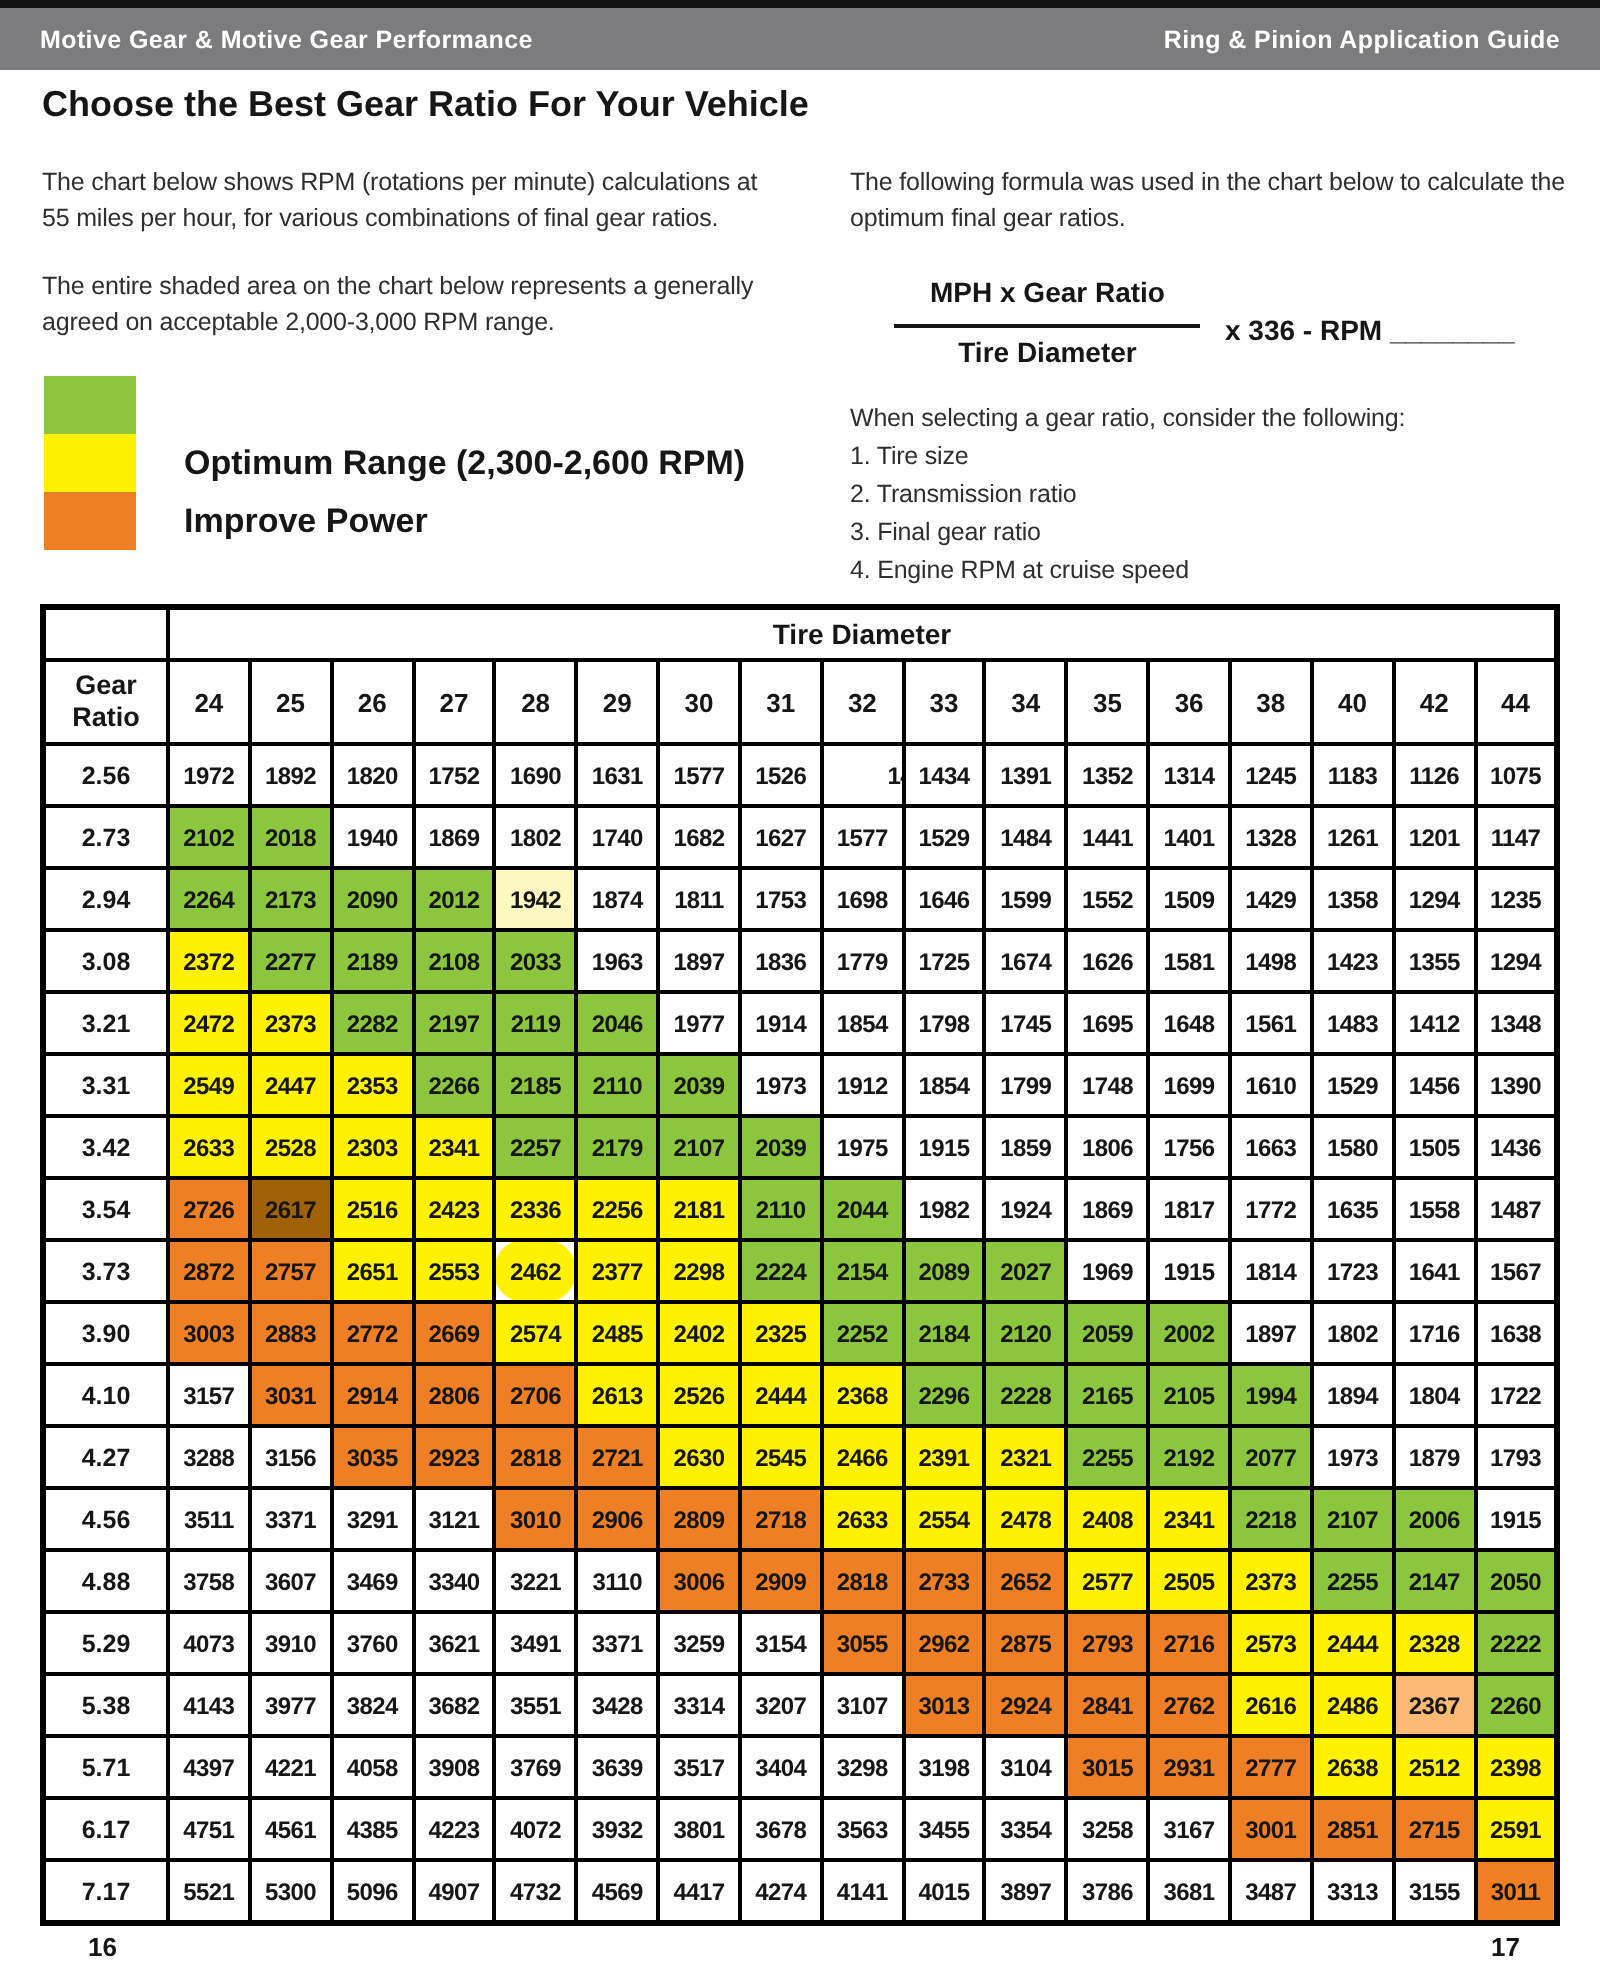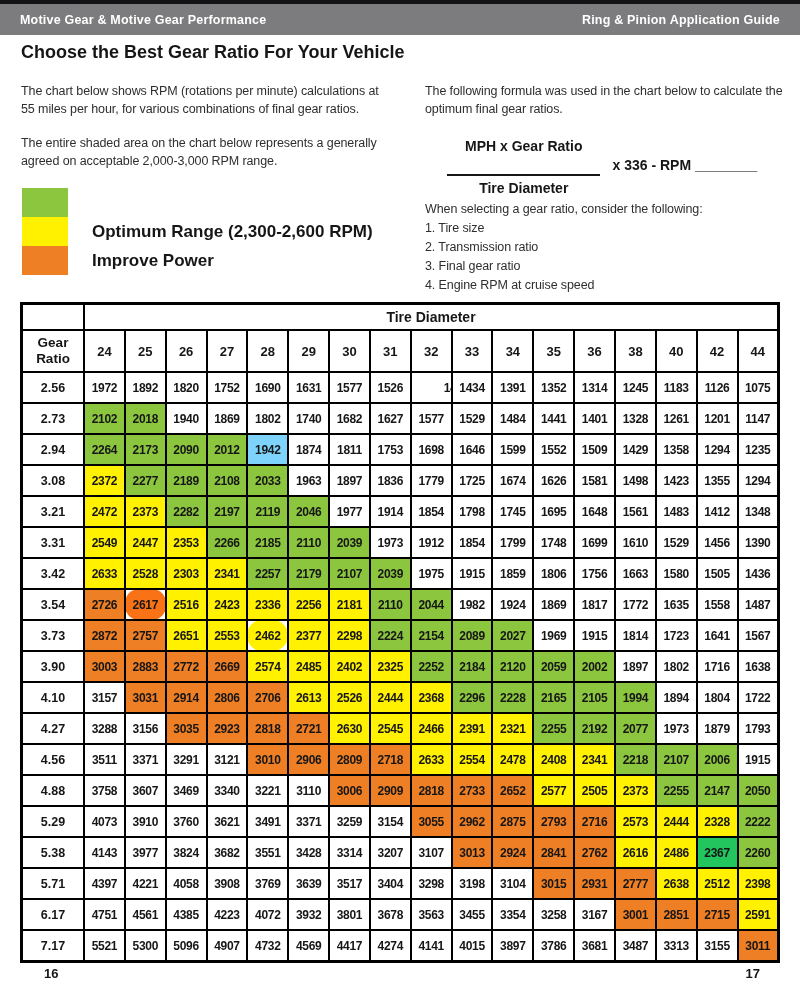--- a/index.html
+++ b/index.html
@@ -25,21 +25,21 @@
 
   
   .legend { position:absolute; top:188px; left:22px; }
   .legend-row { display:flex; align-items:center; height:29px; }
   .legend-swatch { width:46px; height:29px; flex:0 0 46px; }
   .legend-label { margin-left:24px; font-size:17px; font-weight:bold; color:#161616; white-space:nowrap; }
 
   
   .formula { position:absolute; top:138px; left:447px; display:flex; }
   .fraction { text-align:center; }
-  .frac-num { font-weight:bold; font-size:14px; color:#161616; padding:0 18px 20px; border-bottom:2.5px solid #161616; white-space:nowrap; }
+  .frac-num { font-weight:bold; font-size:14px; color:#161616; padding:0 18px 8px; border-bottom:2.5px solid #161616; white-space:nowrap; }
   .frac-den { font-weight:bold; font-size:14px; color:#161616; padding-top:4px; }
   .formula-suffix { font-weight:bold; font-size:14px; color:#161616; margin-left:12px; margin-top:19px; white-space:nowrap; }
 
   
   .considerations { position:absolute; top:200px; left:425px; width:360px; }
   .considerations .c-line { font-size:12.5px; line-height:1.52; color:#2e2e30; letter-spacing:-0.1px; }
 
   
   .rpm-table-wrap { position:absolute; top:302px; left:20px; }
   table.rpm { border-collapse:collapse; table-layout:fixed; width:760px; border:3px solid #000; }
@@ -172,21 +172,21 @@
             <td class="rpm-cell" style="background: rgb(255, 255, 255);">1261</td>
             <td class="rpm-cell" style="background: rgb(255, 255, 255);">1201</td>
             <td class="rpm-cell" style="background: rgb(255, 255, 255);">1147</td>
           </tr>
           <tr>
             <td class="ratio-cell">2.94</td>
             <td class="rpm-cell" style="background: rgb(140, 198, 63);">2264</td>
             <td class="rpm-cell" style="background: rgb(140, 198, 63);">2173</td>
             <td class="rpm-cell" style="background: rgb(140, 198, 63);">2090</td>
             <td class="rpm-cell" style="background: rgb(140, 198, 63);">2012</td>
-            <td class="rpm-cell" style="background: #7dd3fc;">1942</td>
+            <td class="rpm-cell" style="background: #fef9c3;">1942</td>
             <td class="rpm-cell" style="background: rgb(255, 255, 255);">1874</td>
             <td class="rpm-cell" style="background: rgb(255, 255, 255);">1811</td>
             <td class="rpm-cell" style="background: rgb(255, 255, 255);">1753</td>
             <td class="rpm-cell" style="background: rgb(255, 255, 255);">1698</td>
             <td class="rpm-cell" style="background: rgb(255, 255, 255);">1646</td>
             <td class="rpm-cell" style="background: rgb(255, 255, 255);">1599</td>
             <td class="rpm-cell" style="background: rgb(255, 255, 255);">1552</td>
             <td class="rpm-cell" style="background: rgb(255, 255, 255);">1509</td>
             <td class="rpm-cell" style="background: rgb(255, 255, 255);">1429</td>
             <td class="rpm-cell" style="background: rgb(255, 255, 255);">1358</td>
@@ -269,21 +269,21 @@
             <td class="rpm-cell" style="background: rgb(255, 255, 255);">1806</td>
             <td class="rpm-cell" style="background: rgb(255, 255, 255);">1756</td>
             <td class="rpm-cell" style="background: rgb(255, 255, 255);">1663</td>
             <td class="rpm-cell" style="background: rgb(255, 255, 255);">1580</td>
             <td class="rpm-cell" style="background: rgb(255, 255, 255);">1505</td>
             <td class="rpm-cell" style="background: rgb(255, 255, 255);">1436</td>
           </tr>
           <tr>
             <td class="ratio-cell">3.54</td>
             <td class="rpm-cell" style="background: rgb(239, 127, 37);">2726</td>
-            <td class="rpm-cell" style="background: #f97316; border-radius: 14px;">2617</td>
+            <td class="rpm-cell" style="background: #a16207;">2617</td>
             <td class="rpm-cell" style="background: rgb(255, 241, 0);">2516</td>
             <td class="rpm-cell" style="background: rgb(255, 241, 0); margin-top: 36px;">2423</td>
             <td class="rpm-cell" style="background: rgb(255, 241, 0);">2336</td>
             <td class="rpm-cell" style="background: rgb(255, 241, 0);">2256</td>
             <td class="rpm-cell" style="background: rgb(255, 241, 0);">2181</td>
             <td class="rpm-cell" style="background: rgb(140, 198, 63);">2110</td>
             <td class="rpm-cell" style="background: rgb(140, 198, 63);">2044</td>
             <td class="rpm-cell" style="background: rgb(255, 255, 255);">1982</td>
             <td class="rpm-cell" style="background: rgb(255, 255, 255);">1924</td>
             <td class="rpm-cell" style="background: rgb(255, 255, 255);">1869</td>
@@ -443,21 +443,21 @@
             <td class="rpm-cell" style="background: rgb(255, 255, 255);">3428</td>
             <td class="rpm-cell" style="background: rgb(255, 255, 255);">3314</td>
             <td class="rpm-cell" style="background: rgb(255, 255, 255);">3207</td>
             <td class="rpm-cell" style="background: rgb(255, 255, 255);">3107</td>
             <td class="rpm-cell" style="background: rgb(239, 127, 37);">3013</td>
             <td class="rpm-cell" style="background: rgb(239, 127, 37);">2924</td>
             <td class="rpm-cell" style="background: rgb(239, 127, 37);">2841</td>
             <td class="rpm-cell" style="background: rgb(239, 127, 37);">2762</td>
             <td class="rpm-cell" style="background: rgb(255, 241, 0);">2616</td>
             <td class="rpm-cell" style="background: rgb(255, 241, 0);">2486</td>
-            <td class="rpm-cell" style="background: #22c55e;">2367</td>
+            <td class="rpm-cell" style="background: #fdba74;">2367</td>
             <td class="rpm-cell" style="background: rgb(140, 198, 63);">2260</td>
           </tr>
           <tr>
             <td class="ratio-cell">5.71</td>
             <td class="rpm-cell" style="background: rgb(255, 255, 255);">4397</td>
             <td class="rpm-cell" style="background: rgb(255, 255, 255);">4221</td>
             <td class="rpm-cell" style="background: rgb(255, 255, 255);">4058</td>
             <td class="rpm-cell" style="background: rgb(255, 255, 255);">3908</td>
             <td class="rpm-cell" style="background: rgb(255, 255, 255);">3769</td>
             <td class="rpm-cell" style="background: rgb(255, 255, 255);">3639</td>

